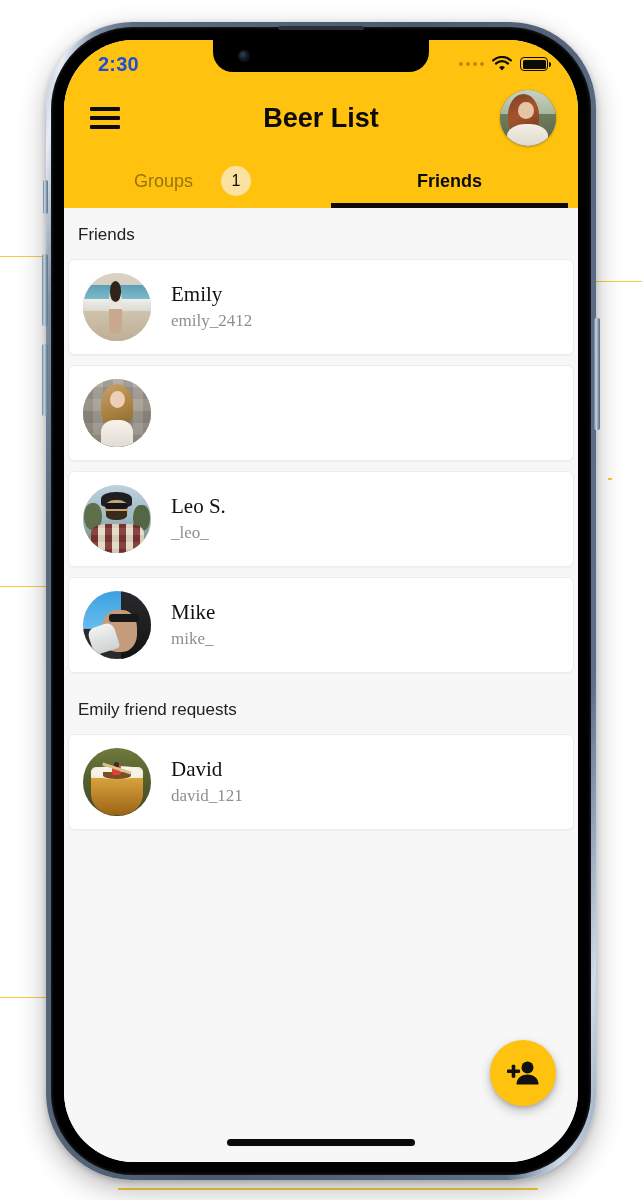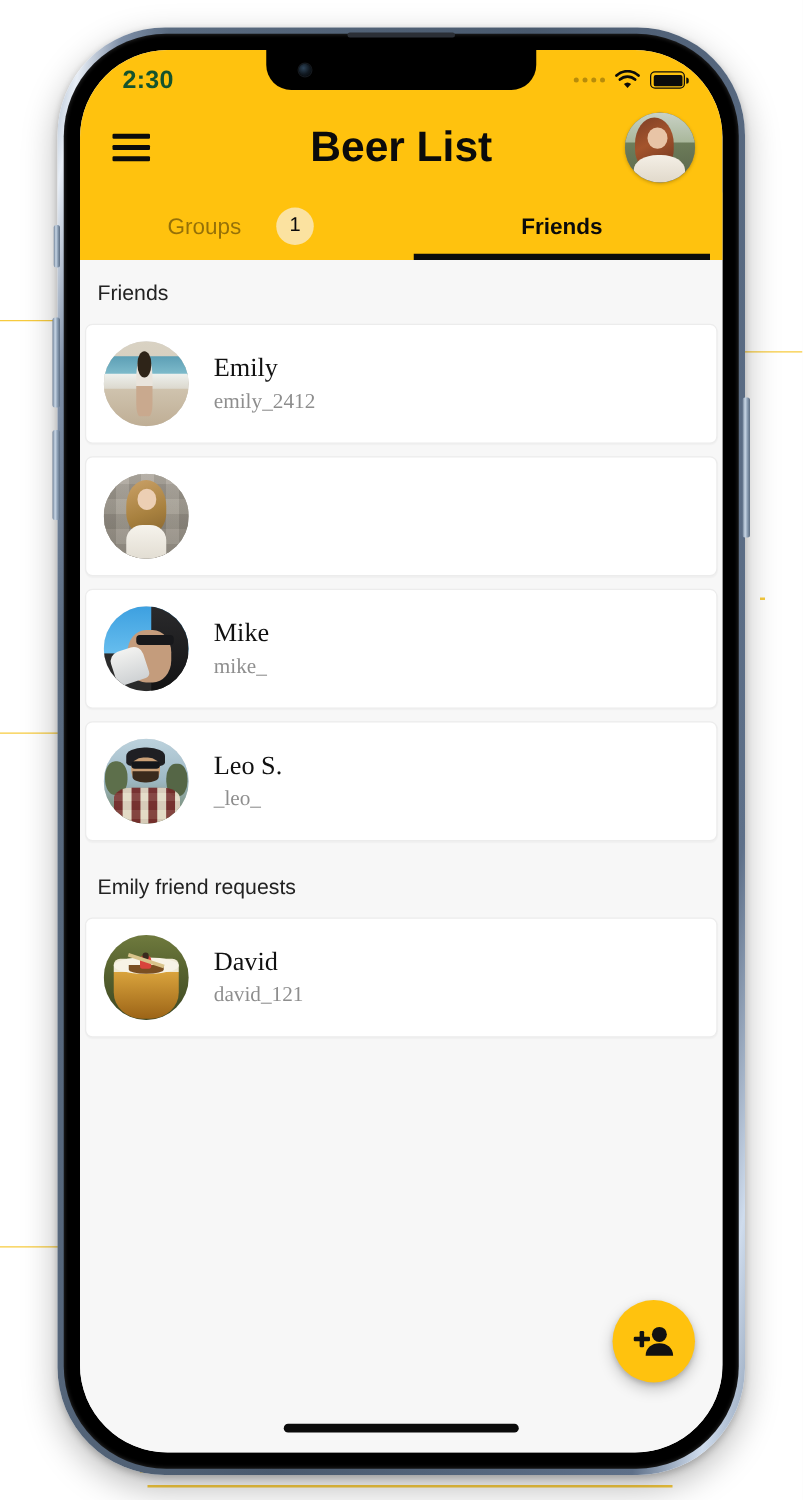--- a/index.html
+++ b/index.html
@@ -122,21 +122,21 @@
     height: 42px;
     display: flex;
     align-items: center;
     justify-content: space-between;
     padding: 0 30px 0 34px;
     box-sizing: border-box;
   }
   .status-time {
     font-size: 20px;
     font-weight: bold;
-    color: #14532d;
+    color: #1d4ed8;
     letter-spacing: .2px;
     padding-top: 6px;
   }
   .status-right {
     display: flex;
     align-items: center;
     gap: 7px;
     padding-top: 6px;
   }
   .cell-dots { display: flex; gap: 3px; align-items: center; }
@@ -188,21 +188,21 @@
   .hamburger span {
     display: block;
     height: 4px;
     background: #0b0b0b;
     border-radius: 1px;
   }
   .app-title {
     position: absolute;
     left: 0; right: 0;
     text-align: center;
-    font-size: 34px;
+    font-size: 27px;
     font-weight: bold;
     color: #0b0b0b;
     pointer-events: none;
   }
   .header-avatar {
     margin-left: auto;
     width: 56px;
     height: 56px;
     border-radius: 50%;
     overflow: hidden;
@@ -501,48 +501,48 @@
                 <div class="wall"></div>
                   <div class="hair3"></div>
                   <div class="face3"></div>
                   <div class="dress3"></div>
               </div>
             </div>
           </div>
 
           <div class="card">
             <div class="card-avatar">
-              <div class="av av-mike">
-                <div class="dark"></div>
-                  <div class="face5"></div>
-                  <div class="glass5"></div>
-                  <div class="cup"></div>
-              </div>
-            </div>
-            <div class="card-text">
-              <div class="card-name">Mike</div>
-              <div class="card-handle">mike_</div>
-            </div>
-          </div>
-
-          <div class="card">
-            <div class="card-avatar">
               <div class="av av-leo">
                 <div class="tree"></div>
                   <div class="tree2"></div>
                   <div class="plaid"></div>
                 <div class="cap"></div>
                   <div class="face4"></div>
                   <div class="glass"></div>
                   <div class="beard"></div>
               </div>
             </div>
             <div class="card-text">
               <div class="card-name">Leo S.</div>
               <div class="card-handle">_leo_</div>
+            </div>
+          </div>
+
+          <div class="card">
+            <div class="card-avatar">
+              <div class="av av-mike">
+                <div class="dark"></div>
+                  <div class="face5"></div>
+                  <div class="glass5"></div>
+                  <div class="cup"></div>
+              </div>
+            </div>
+            <div class="card-text">
+              <div class="card-name">Mike</div>
+              <div class="card-handle">mike_</div>
             </div>
           </div>
 
           <div class="section-title">Emily friend requests</div>
 
           <div class="card">
             <div class="card-avatar">
               <div class="av av-david">
                 <div class="beer"></div>
                   <div class="foam2"></div>

